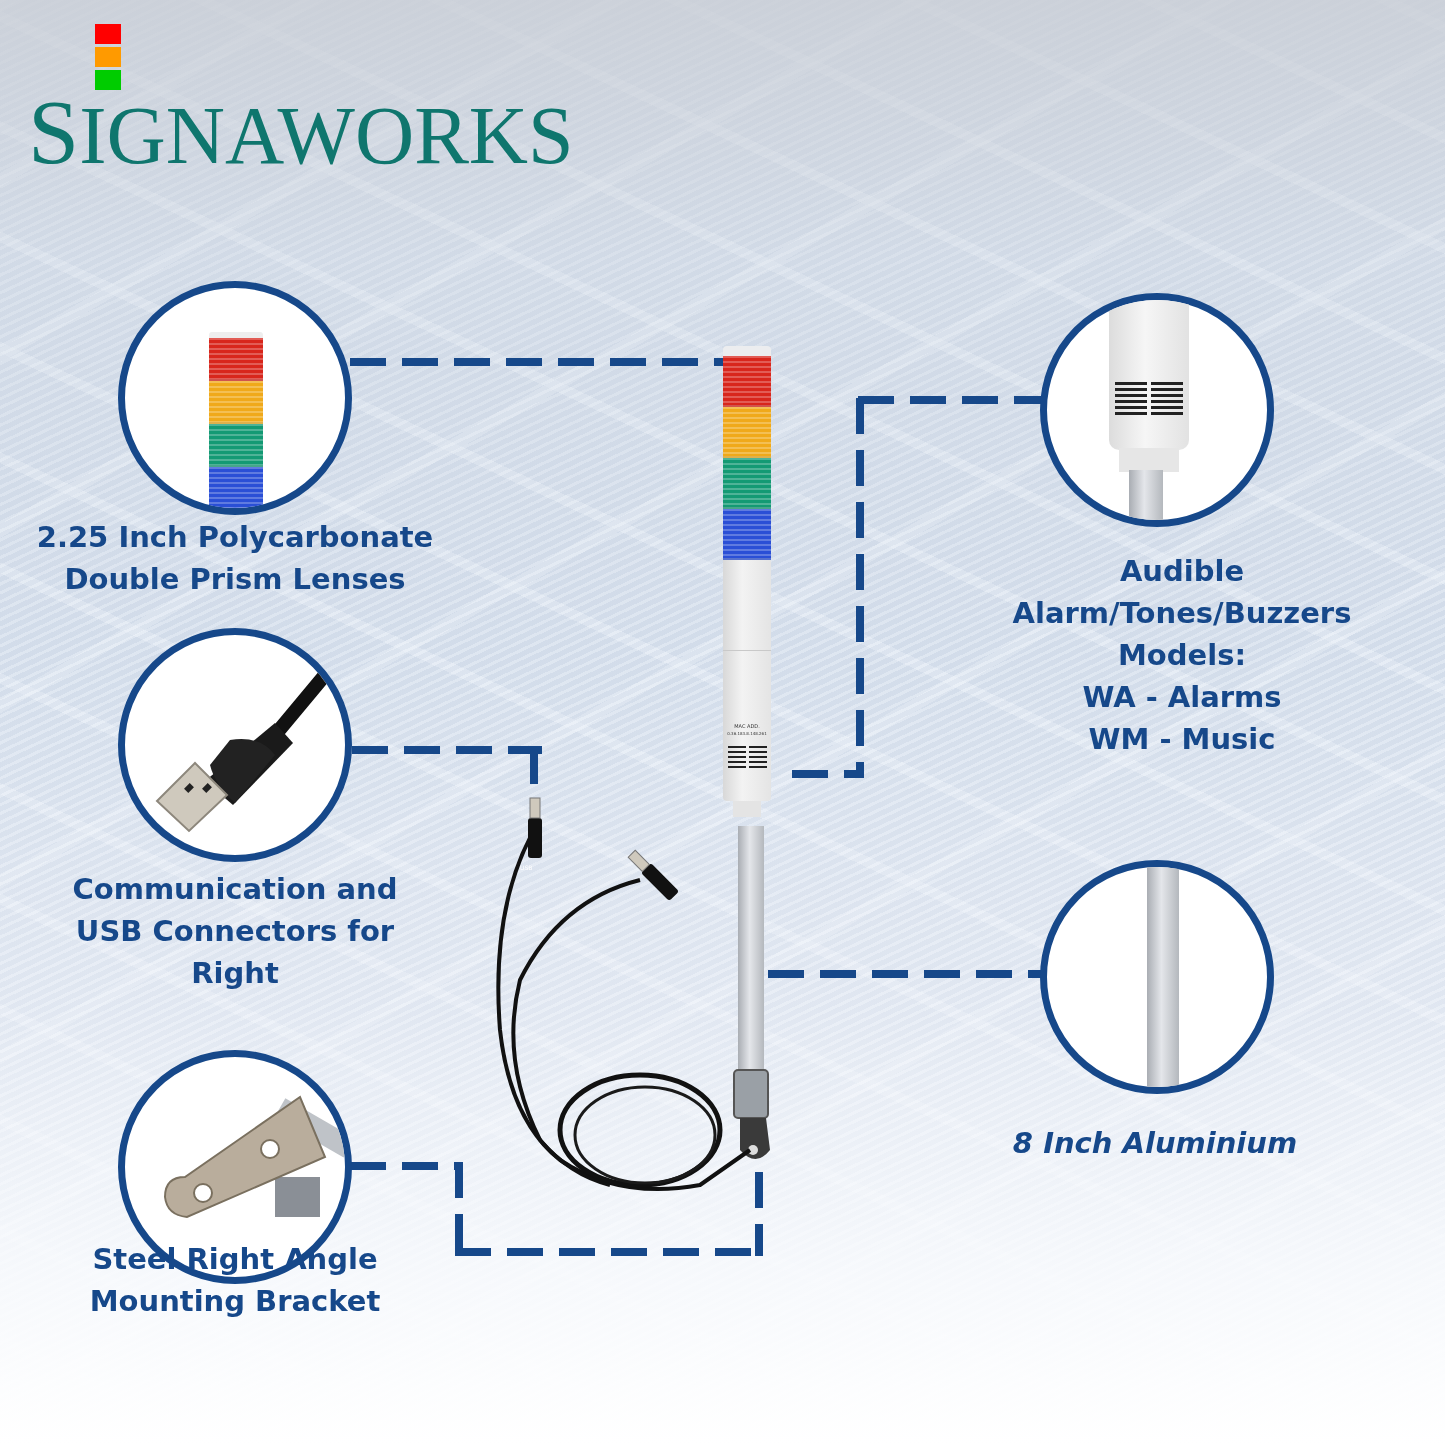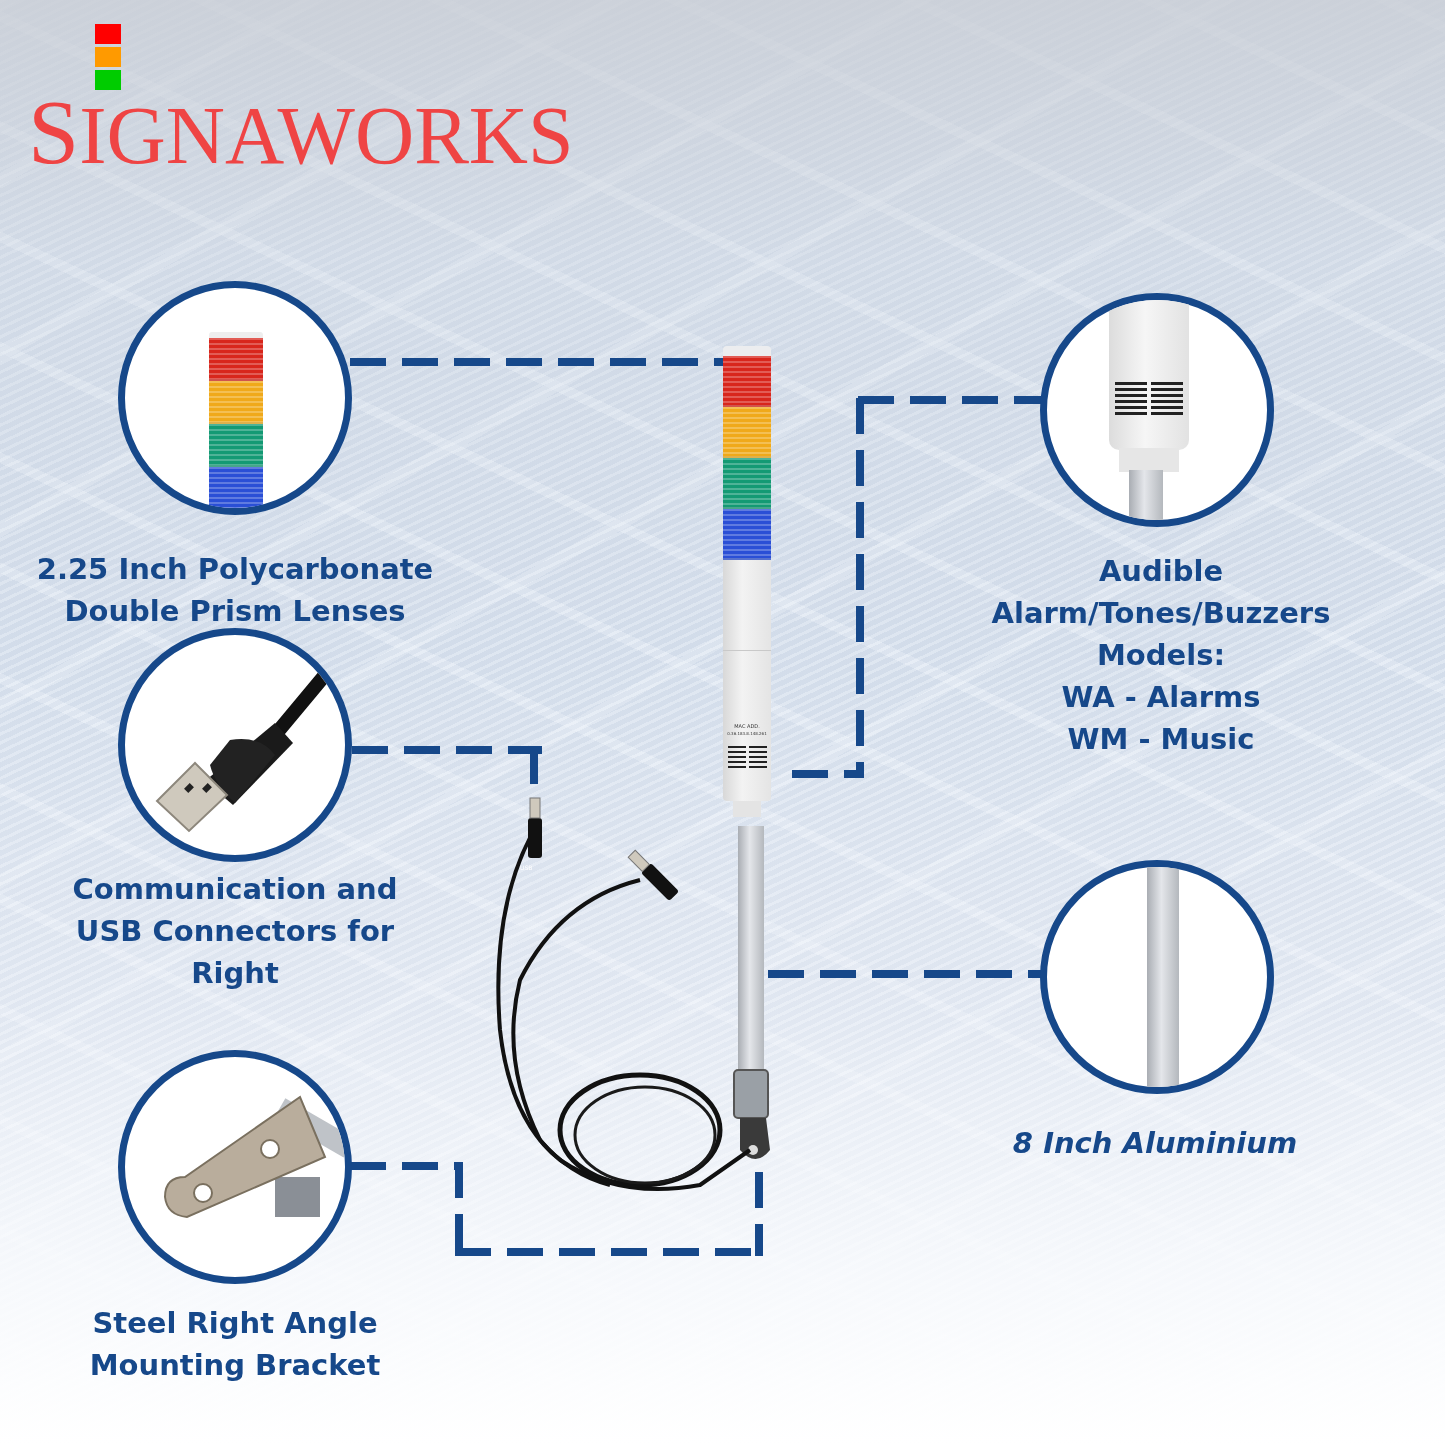--- a/index.html
+++ b/index.html
@@ -6,21 +6,21 @@
   body{width:1445px;height:1445px;overflow:hidden;position:relative;font-family:"DejaVu Sans",sans-serif;}
   .bg{position:absolute;inset:0;
     background:
       linear-gradient(180deg, rgba(205,210,218,0.95) 0%, rgba(220,228,238,0.75) 18%, rgba(225,234,245,0.6) 45%, rgba(235,240,248,0.7) 70%, rgba(248,250,253,0.95) 88%, #ffffff 100%),
       repeating-linear-gradient(155deg, rgba(255,255,255,0.35) 0 3px, rgba(160,175,200,0.25) 3px 8px),
       repeating-linear-gradient(25deg, rgba(255,255,255,0.0) 0 90px, rgba(255,255,255,0.55) 90px 100px),
       repeating-linear-gradient(-30deg, rgba(255,255,255,0.0) 0 140px, rgba(255,255,255,0.5) 140px 152px),
       linear-gradient(180deg,#aeb9cc 0%,#c9d3e2 50%,#e9eef5 100%);
   }
   .logo{position:absolute;left:28px;top:24px;}
-  .logo-word{position:absolute;left:0;top:62px;font-family:"Liberation Serif","DejaVu Serif",serif;color:#ef4444;white-space:nowrap;letter-spacing:0px;}
+  .logo-word{position:absolute;left:0;top:62px;font-family:"Liberation Serif","DejaVu Serif",serif;color:#0f766e;white-space:nowrap;letter-spacing:0px;}
   .logo-word .big{font-size:92px;line-height:1;}
   .logo-word .rest{font-size:82px;line-height:1;}
   .logo-lamp{position:absolute;left:67px;top:0;width:26px;}
   .logo-lamp div{height:20px;margin-bottom:3px;}
   .circle{position:absolute;border:7px solid #16488a;border-radius:50%;background:#fff;box-sizing:border-box;overflow:hidden;}
   .caption{position:absolute;color:#16488a;font-weight:bold;font-size:29px;line-height:42px;text-align:center;font-family:"DejaVu Sans",sans-serif;}
   .dash-h{position:absolute;height:8px;background:repeating-linear-gradient(90deg,#16488a 0 36px,transparent 36px 52px);}
   .dash-v{position:absolute;width:8px;background:repeating-linear-gradient(180deg,#16488a 0 36px,transparent 36px 52px);}
   
   .tower{position:absolute;left:723px;top:346px;width:48px;}
@@ -67,21 +67,21 @@
 <div class="circle" style="left:118px;top:281px;width:234px;height:234px;">
   <div style="position:absolute;left:84px;top:44px;width:54px;height:190px;">
     <div style="height:6px;background:#eee;border-radius:3px 3px 0 0;"></div>
     <div class="tier" style="height:41px;background-color:#d8261c;"></div>
     <div class="tier" style="height:41px;background-color:#f0a91a;"></div>
     <div class="tier" style="height:41px;background-color:#149a74;"></div>
     <div class="tier" style="height:41px;background-color:#2a4fd6;"></div>
     <div style="height:30px;background:linear-gradient(90deg,#dcdcdc,#f5f5f5,#e0e0e0);"></div>
   </div>
 </div>
-<div class="caption" style="left:20px;top:548px;width:430px;">
+<div class="caption" style="left:20px;top:516px;width:430px;">
   <div>2.25 Inch Polycarbonate</div>
   <div>Double Prism Lenses</div>
 </div>
 
 <div class="circle" style="left:118px;top:628px;width:234px;height:234px;">
   <svg width="220" height="220" viewBox="0 0 220 220" style="position:absolute;left:0;top:0;">
     <path d="M200 40 L150 100" stroke="#111" stroke-width="14" stroke-linecap="round"></path>
     <path d="M150 88 L168 108 L108 170 L80 146 Z" fill="#1a1a1a"></path>
     <path d="M105 105 Q135 100 150 120 L110 168 Q90 150 85 130 Z" fill="#222"></path>
     <path d="M32 166 L70 128 L102 160 L64 196 Z" fill="#cfc9bd" stroke="#8d877c" stroke-width="2"></path>
@@ -97,21 +97,21 @@
 
 <div class="circle" style="left:118px;top:1050px;width:234px;height:234px;">
   <svg width="220" height="220" viewBox="0 0 220 220" style="position:absolute;left:0;top:0;">
     <rect x="150" y="60" width="80" height="22" fill="#bfc3c8" transform="rotate(30 190 70)"></rect>
     <path d="M150 120 L195 120 L195 160 L150 160 Z" fill="#8a8f96"></path>
     <path d="M60 120 Q40 120 40 140 Q42 158 62 160 L200 100 L175 40 Z" fill="#b9ad9c" stroke="#7a705f" stroke-width="2"></path>
     <circle cx="78" cy="136" r="9" fill="#fff" stroke="#7a705f" stroke-width="2"></circle>
     <circle cx="145" cy="92" r="9" fill="#fff" stroke="#7a705f" stroke-width="2"></circle>
   </svg>
 </div>
-<div class="caption" style="left:20px;top:1302px;width:430px;">
+<div class="caption" style="left:20px;top:1238px;width:430px;">
   <div>Steel Right Angle</div>
   <div>Mounting Bracket</div>
 </div>
 
 <div class="circle" style="left:1040px;top:293px;width:234px;height:234px;">
   <div style="position:absolute;left:62px;top:0;width:80px;height:150px;background:linear-gradient(90deg,#dcdcdc,#f6f6f6 45%,#e2e2e2);border-radius:0 0 10px 10px;">
     <div class="grille" style="left:6px;top:82px;width:32px;">
         <span></span>
         <span></span>
         <span></span>
@@ -124,21 +124,21 @@
         <span></span>
         <span></span>
         <span></span>
         <span></span>
         <span></span>
       </div>
   </div>
   <div style="position:absolute;left:72px;top:148px;width:60px;height:24px;background:#e6e6e6;"></div>
   <div class="pole" style="left:82px;top:170px;width:34px;height:70px;"></div>
 </div>
-<div class="caption" style="left:926px;top:550px;width:470px;">
+<div class="caption" style="left:947px;top:550px;width:470px;">
   <div>Audible Alarm/Tones/Buzzers</div>
   <div>Models:</div>
   <div>WA - Alarms</div>
   <div>WM - Music</div>
 </div>
 
 <div class="circle" style="left:1040px;top:860px;width:234px;height:234px;">
   <div class="pole" style="left:100px;top:0;width:32px;height:234px;"></div>
 </div>
 <div class="caption" style="left:960px;top:1122px;width:390px;font-style:italic;">

